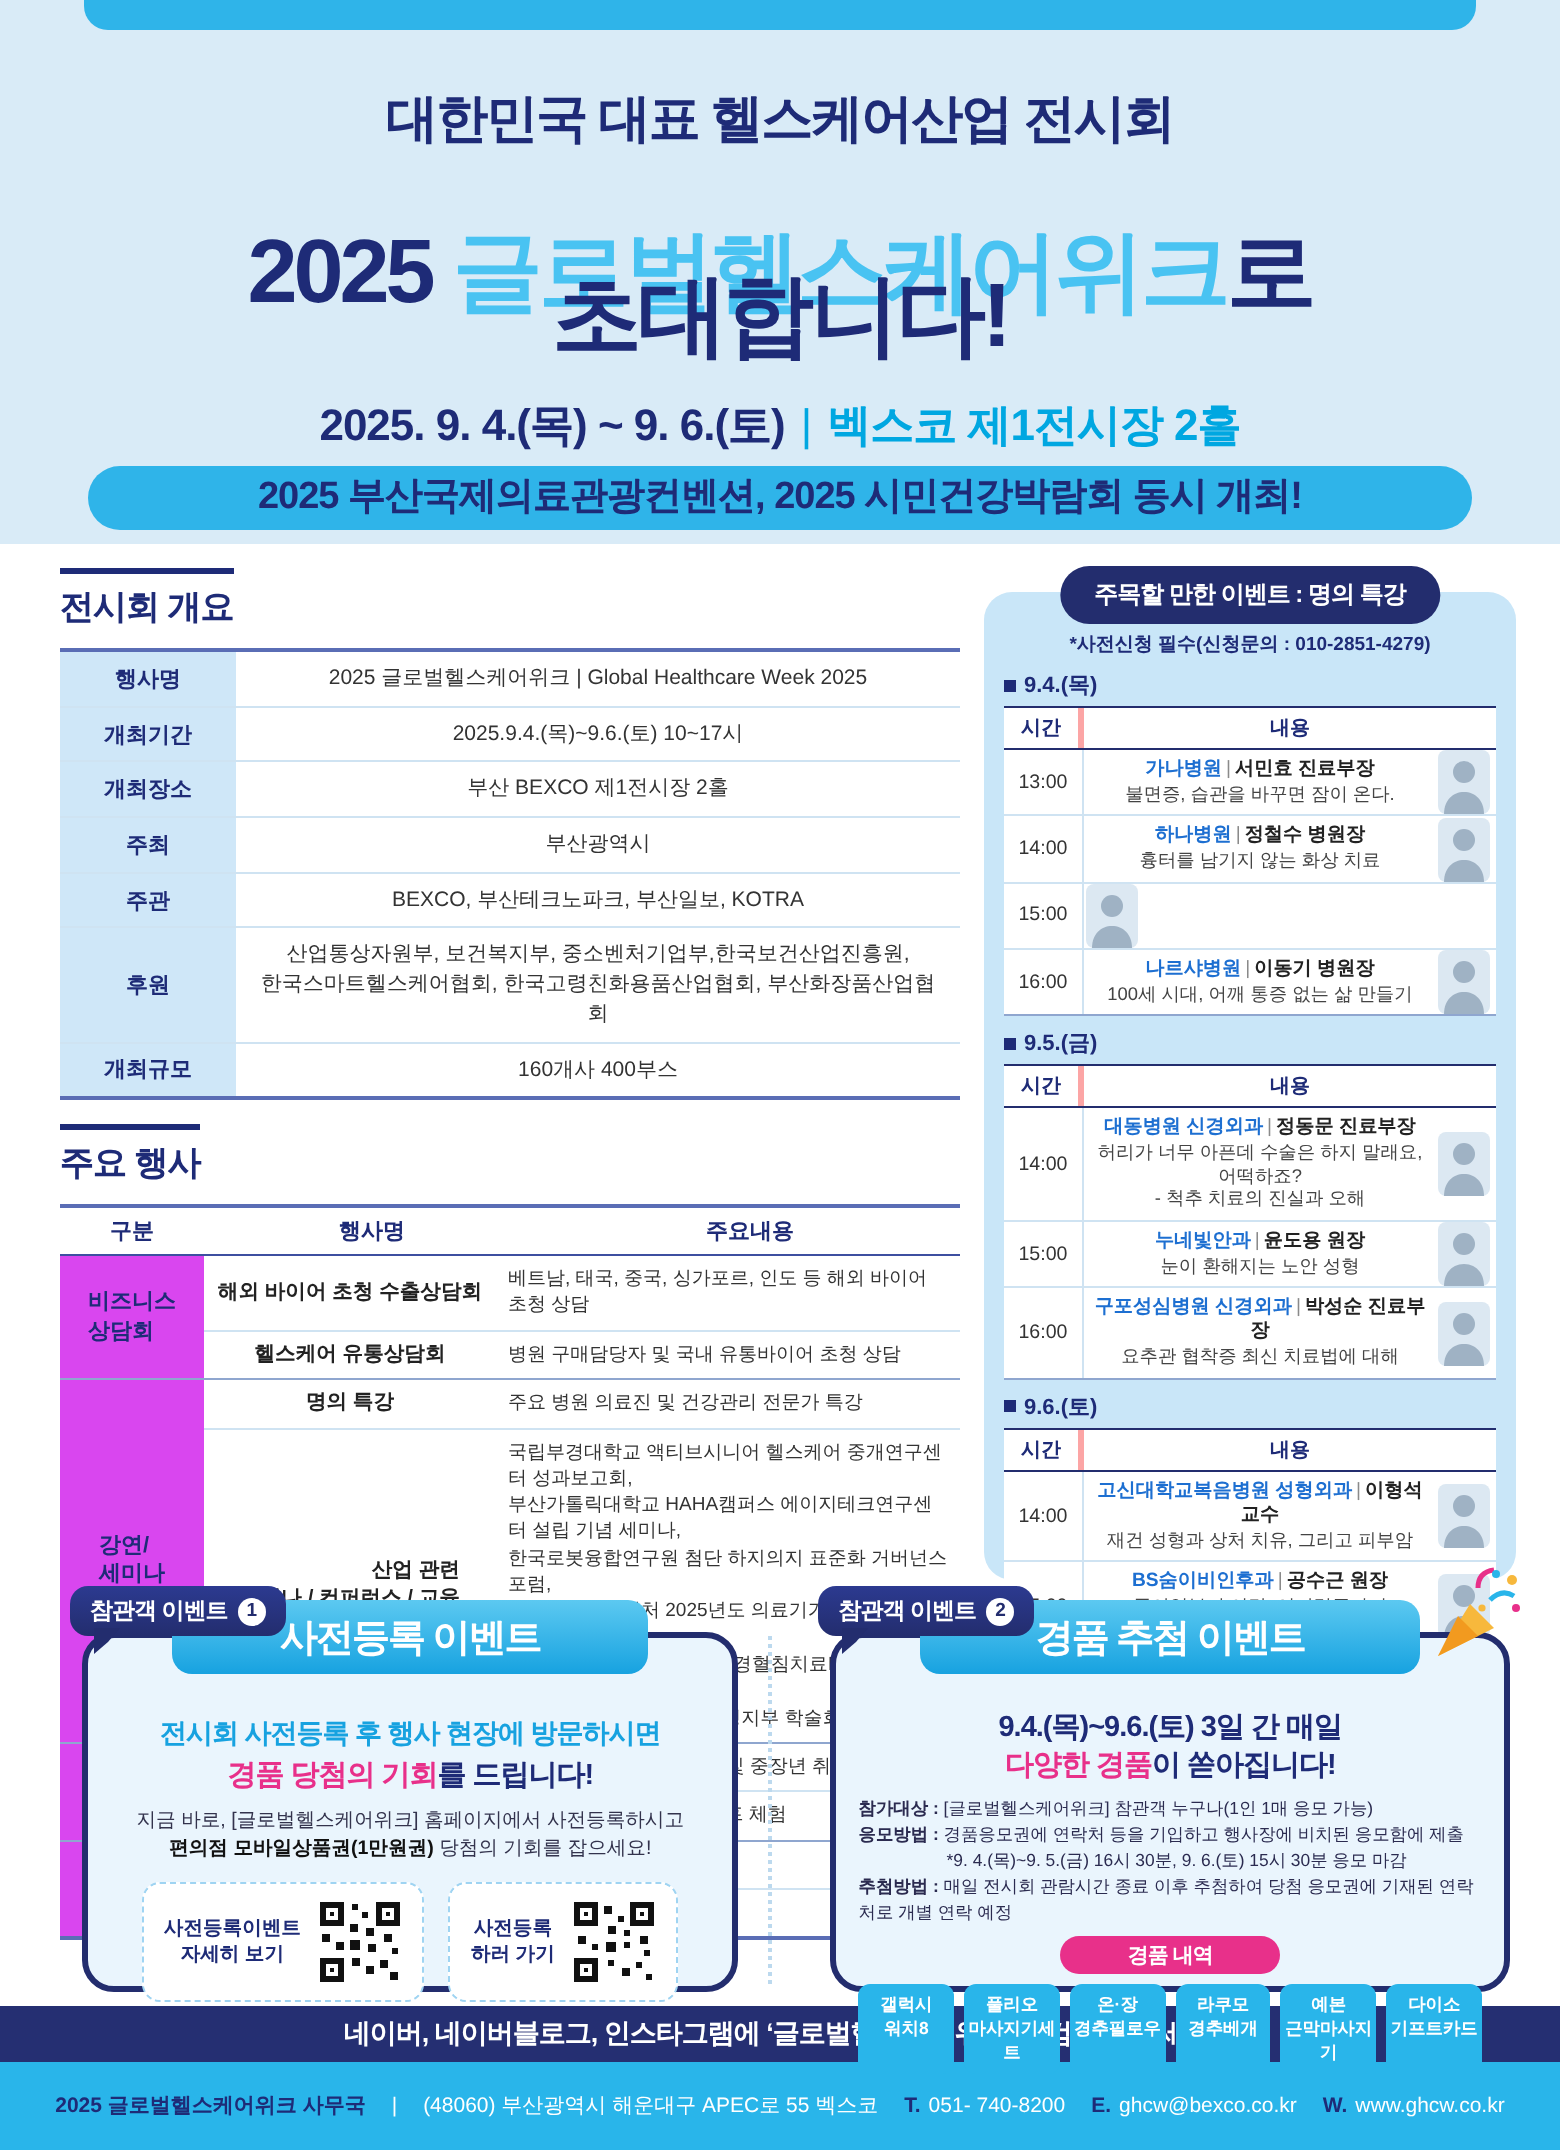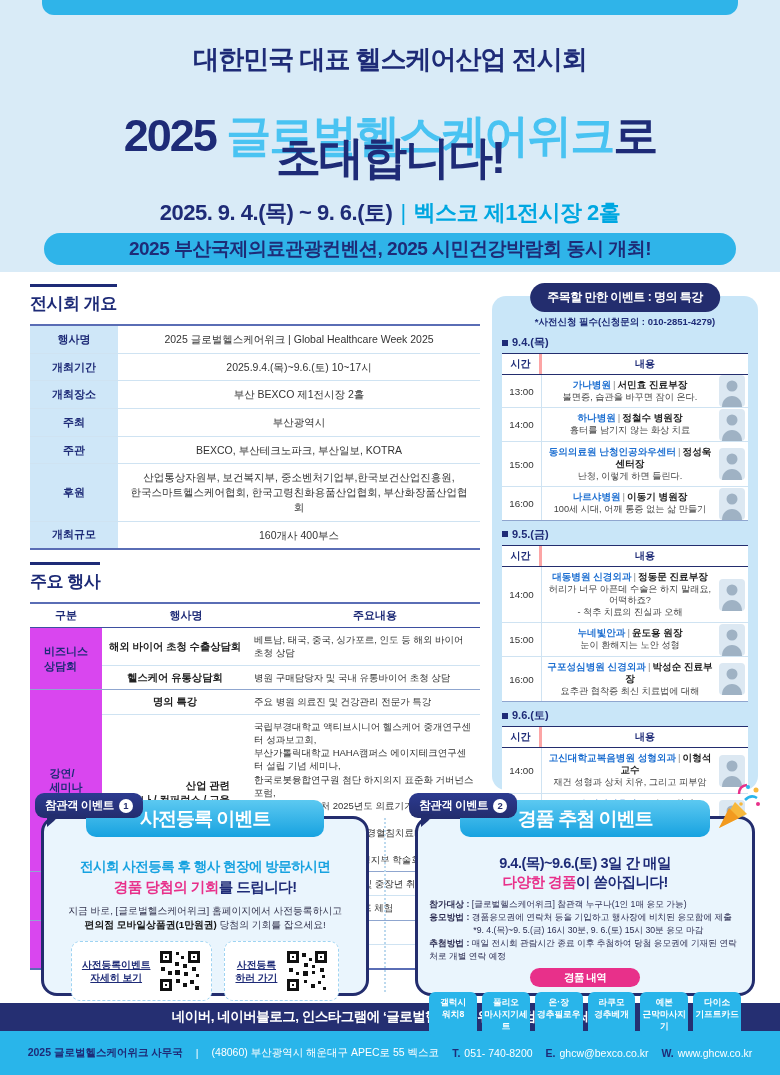--- a/index.html
+++ b/index.html
@@ -89,21 +89,21 @@
   .bubble-num { width:14px; height:14px; border-radius:50%; background:#fff; color:#232d6e; font-size:9.5px; font-weight:900;
                 display:flex; align-items:center; justify-content:center; }
   .e-body { position:absolute; left:14px; right:14px; z-index:2; }
   .e1-h1 { margin-top:0; text-align:center; font-size:13.5px; font-weight:800; color:#17a2e0; letter-spacing:-0.5px; }
   .e-h2 { text-align:center; font-size:14.5px; font-weight:900; color:#1e2b77; margin-top:2px; letter-spacing:-0.5px; }
   .e-h2 .pk { color:#e8308a; }
   .e1-small { margin-top:7px; text-align:center; font-size:9.8px; color:#33334d; line-height:1.45; }
   .e1-small b { color:#111; }
   .qr-row { margin-top:9px; display:flex; gap:12px; justify-content:center; }
   .qr-box { background:#fff; border:1.5px dashed #9fd4f2; border-radius:9px; display:flex; align-items:center; gap:9px; padding:8px 10px; }
-  .qr-label { font-size:9.8px; font-weight:800; color:#1e2b77; white-space:pre-line; line-height:1.35; text-align:center;text-decoration:underline; }
+  .qr-label { font-size:9.8px; font-weight:800; color:#1e2b77; white-space:pre-line; line-height:1.35; text-align:center; }
   .e2-h1 { text-align:center; font-size:14.5px; font-weight:900; color:#1e2b77; letter-spacing:-0.5px; }
   .e2-details { margin-top:6px; font-size:8.7px; color:#2b2b50; line-height:1.5; }
   .e2-details b { font-weight:800; }
   .e2-indent { padding-left:44px; }
   .prize-pill { margin:5px auto 5px; width:110px; height:19px; background:#e8308a; border-radius:11px; color:#fff;
                 font-size:10.5px; font-weight:800; display:flex; align-items:center; justify-content:center; letter-spacing:-0.5px; }
   .chips { display:flex; gap:5px; }
   .chip { flex:1; background:#29b5ea; border-radius:6px; color:#fff; font-size:8.7px; font-weight:700; text-align:center;
           padding:5px 1px; line-height:1.35; white-space:pre-line; }
   .popper { position:absolute; top:-18px; right:-6px; z-index:4; }
@@ -276,24 +276,20 @@
             <div class="s-photo">
                 <svg width="26" height="32" viewBox="0 0 26 32">
                   <rect width="26" height="32" rx="4" fill="#dce8f2"></rect>
                   <circle cx="13" cy="11" r="5.5" fill="#9fb2c4"></circle>
                   <path d="M3 32c0-7 4.5-11 10-11s10 4 10 11z" fill="#9fb2c4"></path>
                 </svg>
               </div>
           </div>
           <div class="s-row">
             <div class="s-time">15:00</div>
-            <div class="s-body">
-                <div class="s-l1"><span class="s-org">동의의료원 난청인공와우센터</span><span class="s-pipe">|</span><span class="s-speaker">정성욱 센터장</span></div>
-                <div class="s-topic">난청, 이렇게 하면 들린다.</div>
-              </div>
             <div class="s-photo">
                 <svg width="26" height="32" viewBox="0 0 26 32">
                   <rect width="26" height="32" rx="4" fill="#dce8f2"></rect>
                   <circle cx="13" cy="11" r="5.5" fill="#9fb2c4"></circle>
                   <path d="M3 32c0-7 4.5-11 10-11s10 4 10 11z" fill="#9fb2c4"></path>
                 </svg>
               </div>
           </div>
           <div class="s-row">
             <div class="s-time">16:00</div>

